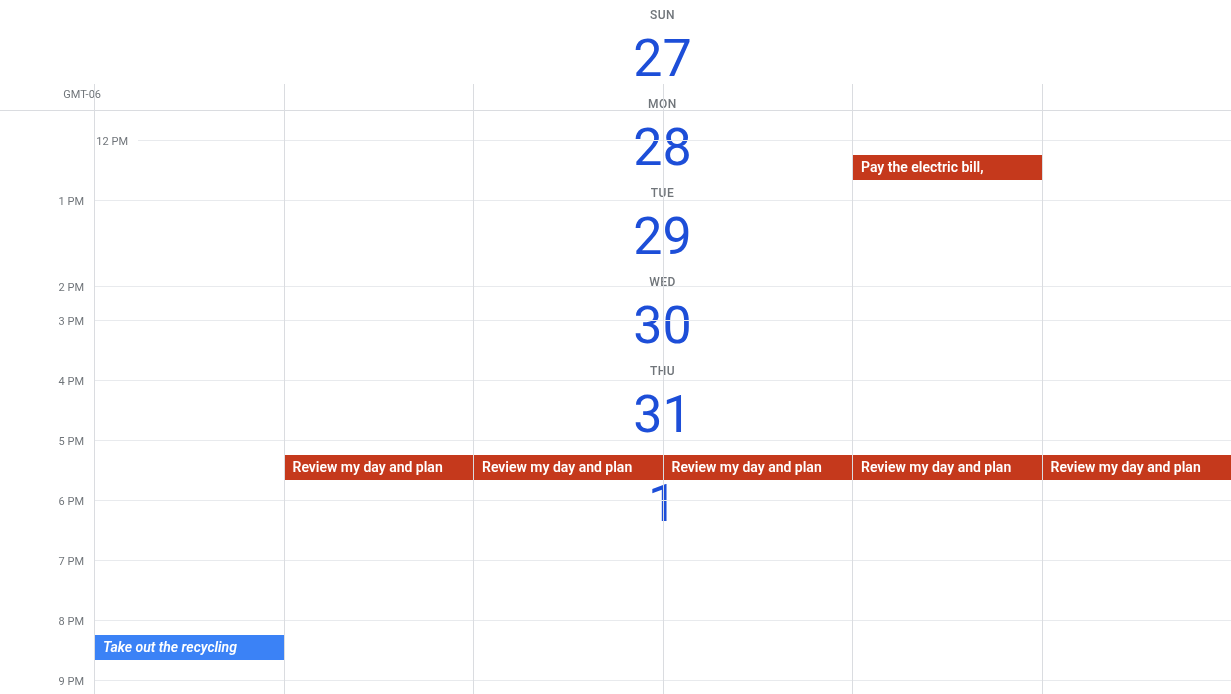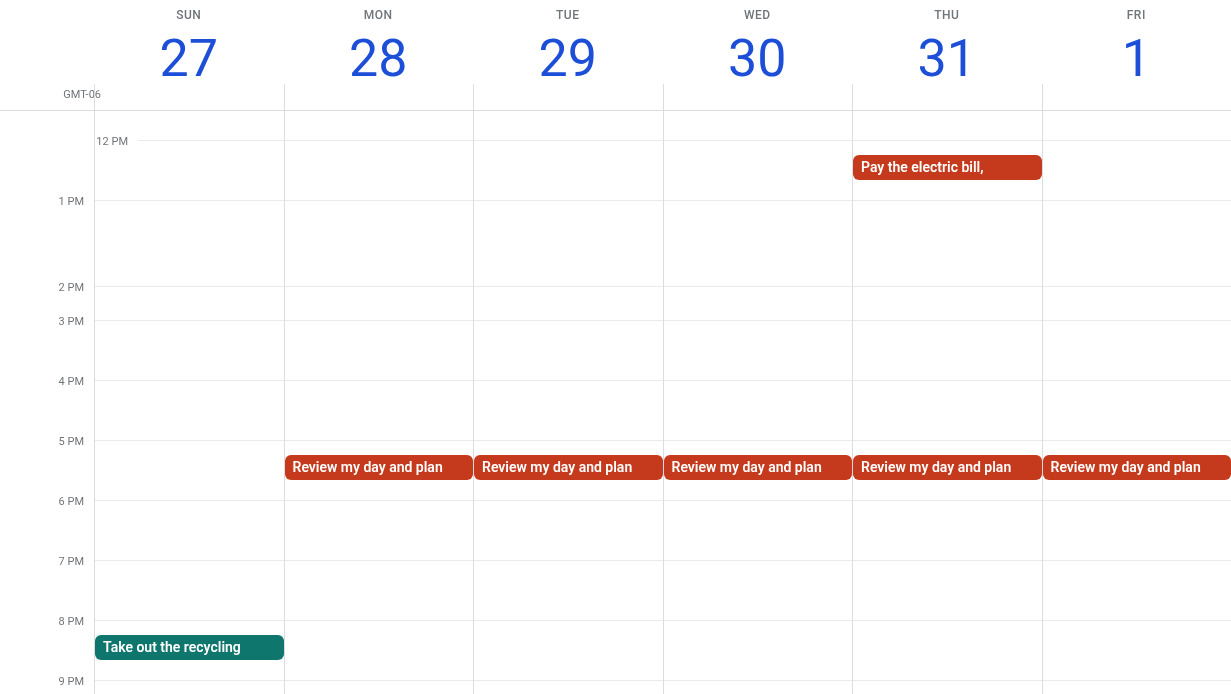--- a/index.html
+++ b/index.html
@@ -28,20 +28,21 @@
     padding-right: 8px;
     margin-left: 39px;
   }
   .header-row {
     position: absolute;
     left: 94px;
     right: 0;
     top: 0;
     height: 110px;
     display: flex;
+    flex-direction: column;
   }
   .day-header {
     flex: 1 1 0;
     min-width: 0;
     text-align: center;
     position: relative;
   }
   .day-header .dow {
     font-size: 12px;
     letter-spacing: 0.5px;
@@ -109,21 +110,21 @@
     position: relative;
   }
   .event {
     position: absolute;
     left: 0;
     right: 0;
     background: #c5391c;
     color: #fff;
     font-size: 14px;
     font-weight: 600;
-    border-radius: 6px;
+    border-radius: 0;
     padding: 4px 8px;
     white-space: nowrap;
     overflow: hidden;
     height: 25px;
     line-height: 17px;
     cursor: pointer;
   }
 </style>
 </head>
 <body>
@@ -172,21 +173,21 @@
       <div class="hour-row" style="top: 510px;">
         <div class="hour-label">8 PM</div>
       </div>
       <div class="hour-row" style="top: 570px;">
         <div class="hour-label">9 PM</div>
       </div>
     </div>
 
   <div class="day-cols">
       <div class="day-col">
-        <div class="event" style="top: 551px; background: #0f766e;">Take out the recycling</div>
+        <div class="event" style="top: 551px; background: #3b82f6; font-style: italic;">Take out the recycling</div>
       </div>
       <div class="day-col">
         <div class="event" style="top: 371px; background: rgb(197, 57, 28);">Review my day and plan</div>
       </div>
       <div class="day-col">
         <div class="event" style="top: 371px; background: rgb(197, 57, 28);">Review my day and plan</div>
       </div>
       <div class="day-col">
         <div class="event" style="top: 371px; background: rgb(197, 57, 28);">Review my day and plan</div>
       </div>

